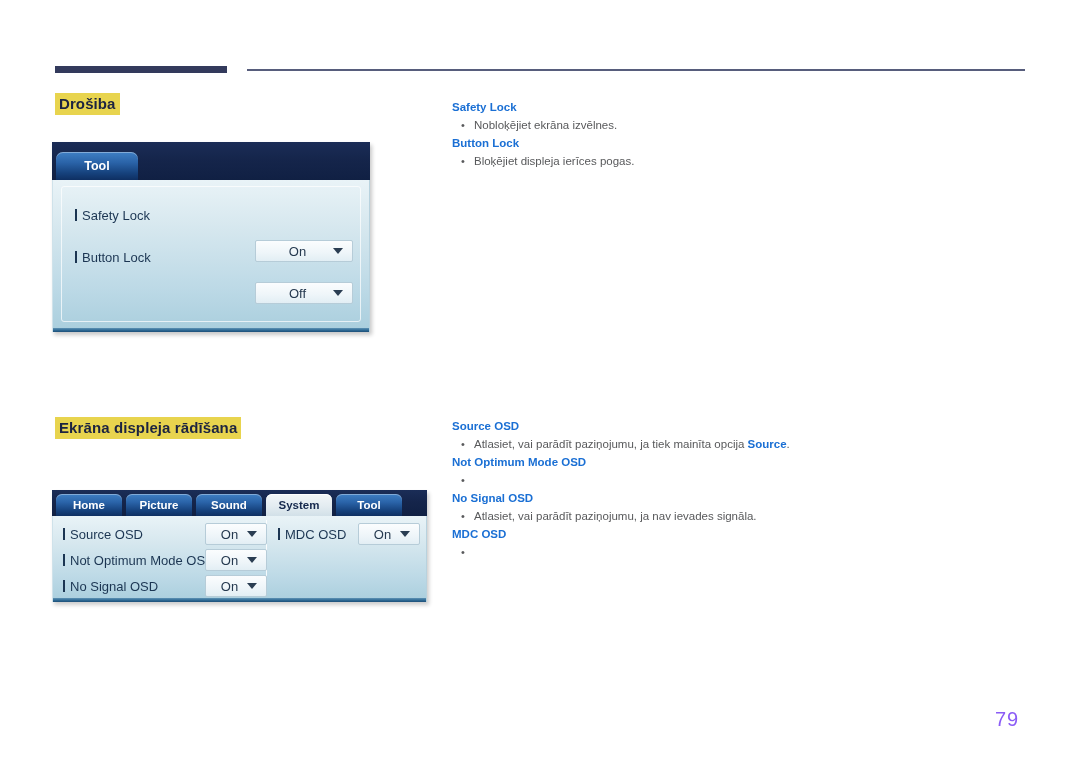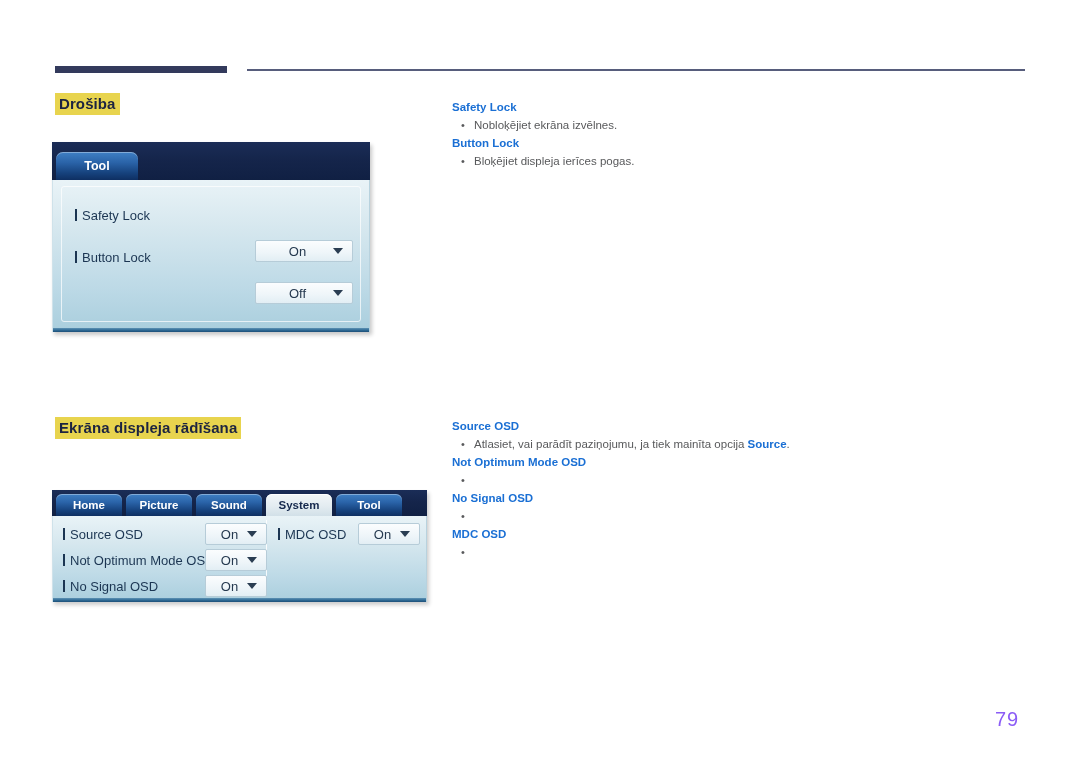--- a/index.html
+++ b/index.html
@@ -365,20 +365,21 @@
   </div>
 
   <p class="rt-h">Not Optimum Mode OSD</p>
   <div class="rt-li">
     <span class="dot">•</span>
   </div>
 
   <p class="rt-h">No Signal OSD</p>
   <div class="rt-li">
     <span class="dot">•</span>
+    <span>Atlasiet, vai parādīt paziņojumu, ja nav ievades signāla.</span>
   </div>
 
   <p class="rt-h">MDC OSD</p>
   <div class="rt-li">
     <span class="dot">•</span>
   </div>
 
 </div>
 
 <div id="page-number">79</div>

